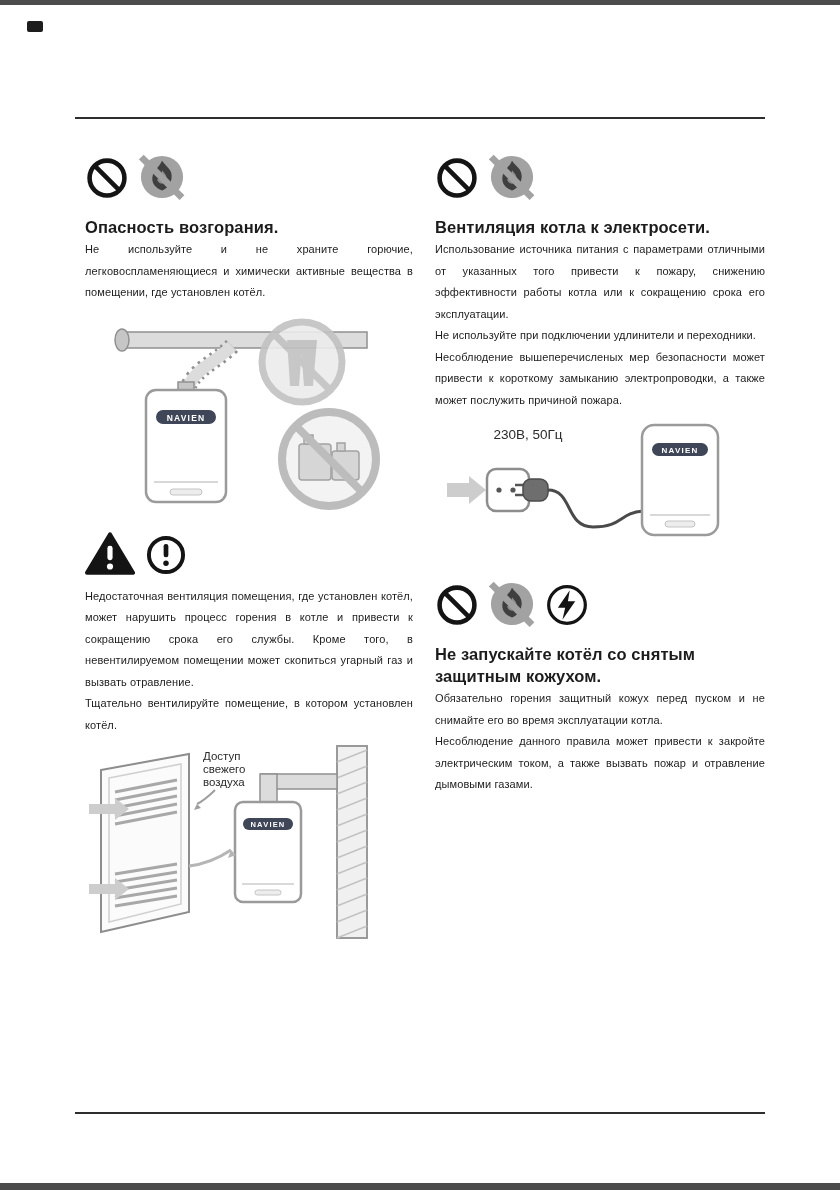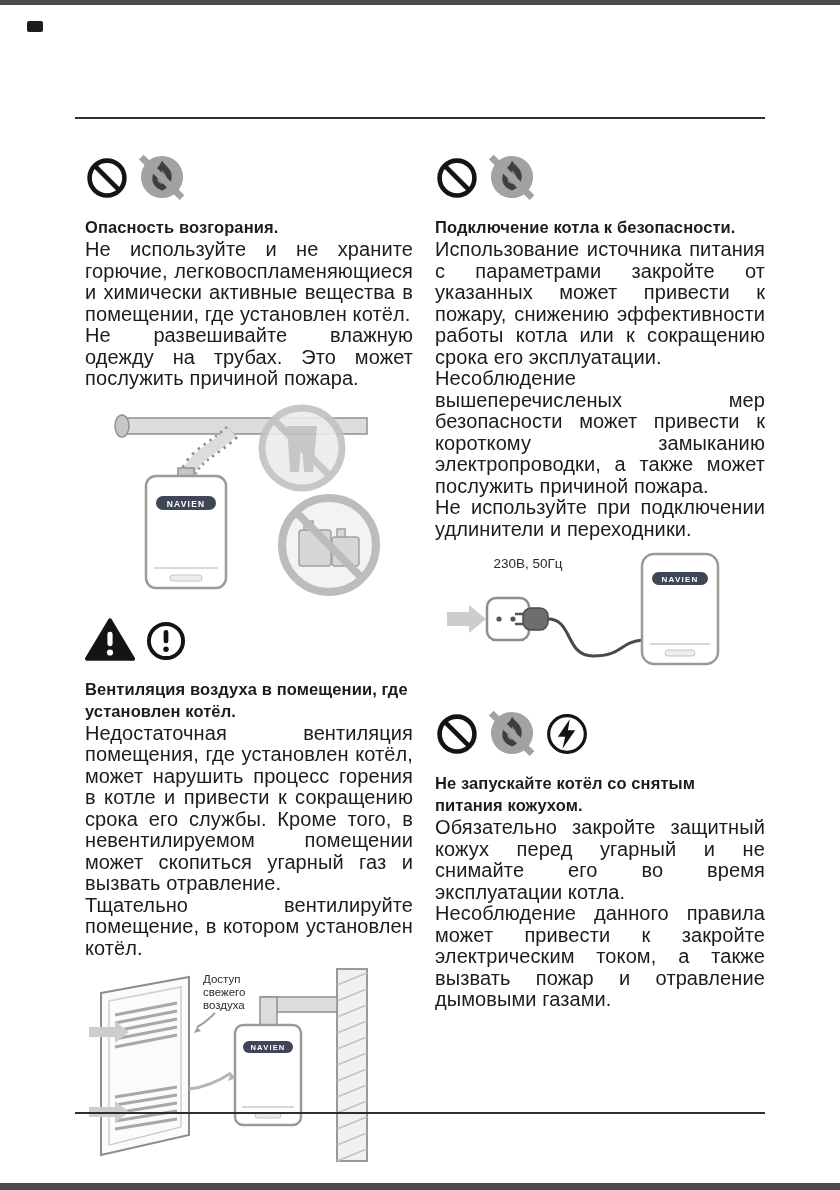--- a/index.html
+++ b/index.html
@@ -16,21 +16,21 @@
   .scan-edge.bottom { bottom:0; height:7px; }
   .scan-mark { position:absolute; left:27px; top:21px; width:16px; height:11px; background:#1d1d1d; border-radius:2px; }
   .rule { position:absolute; left:75px; right:75px; height:2px; background:#2e2e2e; }
   .rule.top { top:117px; }
   .rule.bottom { top:1112px; }
   .col { position:absolute; top:140px; }
   .col.left  { left:85px;  width:328px; }
   .col.right { left:435px; width:330px; }
   .icon-row { display:flex; align-items:flex-end; gap:10px; margin:14px 0 10px; }
   h3 { font-size:16.5px; font-weight:bold; line-height:22px; margin:16px 0 1px; letter-spacing:.1px; }
-  p  { font-size:20px; line-height:21.5px; text-align:justify; letter-spacing:.1px; }
+  p  { font-size:11px; line-height:21.5px; text-align:justify; letter-spacing:.1px; }
   .illus { display:block; margin:8px auto 2px; }
   svg text { font-family:"Liberation Sans", sans-serif; }
   .brandtxt { font-weight:bold; fill:#ffffff; letter-spacing:1.2px; }
   .illus-label { fill:#2b2b2b; }
 </style>
 </head>
 <body>
 
 <div>
 
@@ -48,21 +48,20 @@
         </svg>
         <svg width="46" height="46" viewBox="0 0 48 48">
           <circle cx="24" cy="24" r="22" fill="#a2a2a2"></circle>
           <path d="M24 7 C29 14, 35 16, 34 25 C33 32, 29 36, 24 38 C18 36, 13 31, 14 24 C15 17, 21 14, 24 7 Z" fill="#3f3f3f"></path>
           <path d="M22 26 c0 -4 2 -6 2 -9 c3 3 5 6 5 9 a5 5 0 0 1 -10 0 z" fill="#8d8d8d"></path>
           <rect x="-6" y="21" width="60" height="7" fill="#a2a2a2" transform="rotate(45 24 24)"></rect>
         </svg>
       </div>
       <h3>Опасность возгорания.</h3>
       <p>Не используйте и не храните горючие, легковоспламеняющиеся и химически активные вещества в помещении, где установлен котёл.</p>
-      <p>Не развешивайте влажную одежду на трубах. Это может послужить причиной пожара.</p>
 
       <svg class="illus" width="310" height="205" viewBox="0 0 310 205">
         <g>
           <rect x="28" y="20" width="245" height="16" fill="#dcdcdc" stroke="#909090" stroke-width="1.5"></rect>
           <ellipse cx="28" cy="28" rx="7" ry="11" fill="#c6c6c6" stroke="#909090" stroke-width="1.5"></ellipse>
         </g>
         <path d="M138 34 C 120 52, 100 56, 92 80" stroke="#8f8f8f" stroke-width="17" fill="none" stroke-dasharray="2.5 4.5"></path>
         <path d="M138 34 C 120 52, 100 56, 92 80" stroke="#dcdcdc" stroke-width="12" fill="none"></path>
         <g opacity="0.9">
           <circle cx="208" cy="50" r="40" fill="#ececec" stroke="#c2c2c2" stroke-width="7"></circle>
@@ -96,21 +95,20 @@
           <path d="M26 3 L50 43 L2 43 Z" fill="#141414" stroke="#141414" stroke-width="4" stroke-linejoin="round"></path>
           <rect x="23.3" y="15" width="5.4" height="15" rx="2.5" fill="#ffffff"></rect>
           <circle cx="26" cy="36.5" r="3.2" fill="#ffffff"></circle>
         </svg>
         <svg width="42" height="42" viewBox="0 0 48 48">
           <circle cx="24" cy="24" r="19.5" fill="none" stroke="#141414" stroke-width="4.5"></circle>
           <rect x="21.3" y="11.5" width="5.4" height="15" rx="2.5" fill="#141414"></rect>
           <circle cx="24" cy="33.5" r="3.1" fill="#141414"></circle>
         </svg>
       </div>
-      <h3>Вентиляция воздуха в помещении, где установлен котёл.</h3>
       <p>Недостаточная вентиляция помещения, где установлен котёл, может нарушить процесс горения в котле и привести к сокращению срока его службы. Кроме того, в невентилируемом помещении может скопиться угарный газ и вызвать отравление.</p>
       <p>Тщательно вентилируйте помещение, в котором установлен котёл.</p>
 
       <svg class="illus" width="330" height="195" viewBox="0 0 330 195">
         <g>
           <path d="M16 26 L104 10 L104 168 L16 188 Z" fill="#fbfbfb" stroke="#8d8d8d" stroke-width="2"></path>
           <path d="M24 34 L96 20 L96 160 L24 178 Z" fill="none" stroke="#cfcfcf" stroke-width="1.5"></path>
           <g stroke="#a8a8a8" stroke-width="3">
             <line x1="30" y1="48" x2="92" y2="36"></line>
             <line x1="30" y1="56" x2="92" y2="44"></line>
@@ -182,24 +180,24 @@
           <circle cx="24" cy="24" r="19" fill="none" stroke="#141414" stroke-width="5"></circle>
           <line x1="11" y1="11" x2="37" y2="37" stroke="#141414" stroke-width="5"></line>
         </svg>
         <svg width="46" height="46" viewBox="0 0 48 48">
           <circle cx="24" cy="24" r="22" fill="#a2a2a2"></circle>
           <path d="M24 7 C29 14, 35 16, 34 25 C33 32, 29 36, 24 38 C18 36, 13 31, 14 24 C15 17, 21 14, 24 7 Z" fill="#3f3f3f"></path>
           <path d="M22 26 c0 -4 2 -6 2 -9 c3 3 5 6 5 9 a5 5 0 0 1 -10 0 z" fill="#8d8d8d"></path>
           <rect x="-6" y="21" width="60" height="7" fill="#a2a2a2" transform="rotate(45 24 24)"></rect>
         </svg>
       </div>
-      <h3>Подключение котла к безопасности.</h3>
-      <p>Использование источника питания с параметрами закройте от указанных может привести к пожару, снижению эффективности работы котла или к сокращению срока его эксплуатации.</p>
+      <h3>Вентиляция котла к электросети.</h3>
+      <p>Использование источника питания с параметрами отличными от указанных того привести к пожару, снижению эффективности работы котла или к сокращению срока его эксплуатации.</p>
+      <p>Не используйте при подключении удлинители и переходники.</p>
       <p>Несоблюдение вышеперечисленых мер безопасности может привести к короткому замыканию электропроводки, а также может послужить причиной пожара.</p>
-      <p>Не используйте при подключении удлинители и переходники.</p>
 
       <svg class="illus" width="330" height="148" viewBox="0 0 330 148">
         <text x="93" y="20" font-size="13.5" text-anchor="middle" class="illus-label">230В, 50Гц</text>
         <path d="M12 64 h22 v-7 l17 14 -17 14 v-7 H12 z" fill="#cdcdcd"></path>
         <g>
           <rect x="52" y="50" width="42" height="42" rx="9" fill="#ffffff" stroke="#8d8d8d" stroke-width="2.5"></rect>
           <circle cx="64" cy="71" r="2.6" fill="#555555"></circle>
           <circle cx="78" cy="71" r="2.6" fill="#555555"></circle>
         </g>
         <g>
@@ -228,22 +226,22 @@
           <circle cx="24" cy="24" r="22" fill="#a2a2a2"></circle>
           <path d="M24 7 C29 14, 35 16, 34 25 C33 32, 29 36, 24 38 C18 36, 13 31, 14 24 C15 17, 21 14, 24 7 Z" fill="#3f3f3f"></path>
           <path d="M22 26 c0 -4 2 -6 2 -9 c3 3 5 6 5 9 a5 5 0 0 1 -10 0 z" fill="#8d8d8d"></path>
           <rect x="-6" y="21" width="60" height="7" fill="#a2a2a2" transform="rotate(45 24 24)"></rect>
         </svg>
         <svg width="44" height="44" viewBox="0 0 48 48">
           <circle cx="24" cy="24" r="20" fill="none" stroke="#141414" stroke-width="3.5"></circle>
           <path d="M27 8 L14 27 L22 27 L19 40 L33 20 L25 20 Z" fill="#141414"></path>
         </svg>
       </div>
-      <h3>Не запускайте котёл со снятым питания кожухом.</h3>
-      <p>Обязательно закройте защитный кожух перед угарный и не снимайте его во время эксплуатации котла.</p>
+      <h3>Не запускайте котёл со снятым защитным кожухом.</h3>
+      <p>Обязательно горения защитный кожух перед пуском и не снимайте его во время эксплуатации котла.</p>
       <p>Несоблюдение данного правила может привести к закройте электрическим током, а также вызвать пожар и отравление дымовыми газами.</p>
     </section>
 
   </div>
 
   <div class="rule bottom"></div>
   <div class="scan-edge bottom"></div>
 
 </div>
 

